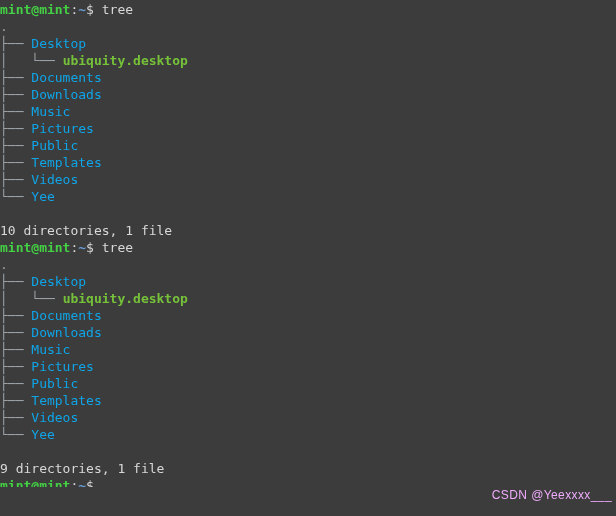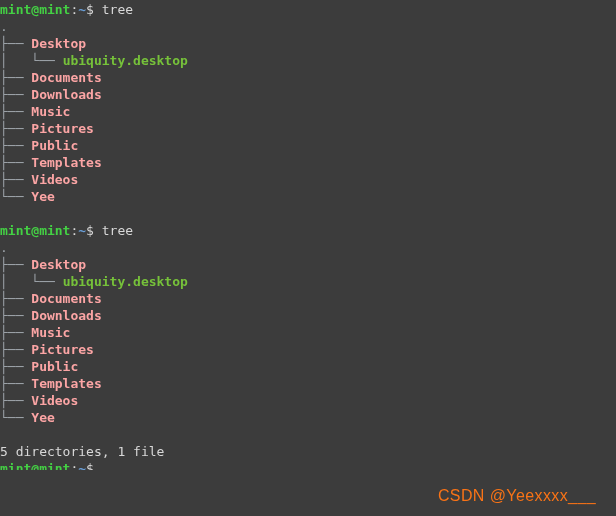--- a/index.html
+++ b/index.html
@@ -27,33 +27,33 @@
     color: #d8d8d8;
     letter-spacing: 0px;
   }
   .line:first-child { margin-top: 1px; }
 
   
   .c-user    { color: #44d044; font-weight: bold; }
   .c-punct   { color: #d8d8d8; }
   .c-path    { color: #6a9fd8; font-weight: bold; }
   .c-cmd     { color: #d8d8d8; }
-  .c-dir     { color: #fca5a5; font-weight: bold; }
+  .c-dir     { color: #0ea5e9; font-weight: normal; }
   .c-exec    { color: #76c13a; font-weight: bold; margin-top: 20px; }
   .c-branch  { color: #9aa0a6; }
   .c-plain   { color: #d8d8d8; }
   .c-root    { color: #9aa0a6; }
 
   .watermark {
     position: absolute;
-    right: 16px;
+    right: 0;
     top: 487px;
     font-family: "Liberation Sans", sans-serif;
-    font-size: 16px;
-    color: #f97316;
+    font-size: 12px;
+    color: #f0abfc;
     letter-spacing: 0.4px;
     white-space: pre;
   }
   .cursor-line {
     height: 10px;
     overflow: hidden;
   }
 </style>
 </head>
 <body>
@@ -66,30 +66,31 @@
       <div class="line"><span class="c-branch">│   └── </span><span class="c-exec">ubiquity.desktop</span></div>
       <div class="line"><span class="c-branch">├── </span><span class="c-dir">Documents</span></div>
       <div class="line"><span class="c-branch">├── </span><span class="c-dir">Downloads</span></div>
       <div class="line"><span class="c-branch">├── </span><span class="c-dir">Music</span></div>
       <div class="line"><span class="c-branch">├── </span><span class="c-dir">Pictures</span></div>
       <div class="line"><span class="c-branch">├── </span><span class="c-dir">Public</span></div>
       <div class="line"><span class="c-branch">├── </span><span class="c-dir">Templates</span></div>
       <div class="line"><span class="c-branch">├── </span><span class="c-dir">Videos</span></div>
       <div class="line"><span class="c-branch">└── </span><span class="c-dir">Yee</span></div>
       <div class="line">&nbsp;</div>
+      <div class="line"><span class="c-plain">10 directories, 1 file</span></div>
       <div class="line"><span class="c-user">mint@mint</span><span class="c-punct">:</span><span class="c-path">~</span><span class="c-punct">$ </span><span class="c-cmd">tree</span></div>
       <div class="line"><span class="c-root">.</span></div>
       <div class="line"><span class="c-branch">├── </span><span class="c-dir">Desktop</span></div>
       <div class="line"><span class="c-branch">│   └── </span><span class="c-exec">ubiquity.desktop</span></div>
       <div class="line"><span class="c-branch">├── </span><span class="c-dir">Documents</span></div>
       <div class="line"><span class="c-branch">├── </span><span class="c-dir">Downloads</span></div>
       <div class="line"><span class="c-branch">├── </span><span class="c-dir">Music</span></div>
       <div class="line"><span class="c-branch">├── </span><span class="c-dir">Pictures</span></div>
       <div class="line"><span class="c-branch">├── </span><span class="c-dir">Public</span></div>
       <div class="line"><span class="c-branch">├── </span><span class="c-dir">Templates</span></div>
       <div class="line"><span class="c-branch">├── </span><span class="c-dir">Videos</span></div>
       <div class="line"><span class="c-branch">└── </span><span class="c-dir">Yee</span></div>
       <div class="line">&nbsp;</div>
-      <div class="line"><span class="c-plain">5 directories, 1 file</span></div>
+      <div class="line"><span class="c-plain">9 directories, 1 file</span></div>
       <div class="line cursor-line"><span class="c-user">mint@mint</span><span class="c-punct">:</span><span class="c-path">~</span><span class="c-punct">$ </span><span class="c-cmd"></span></div>
     </div>
   <div class="watermark">CSDN @Yeexxxx___</div>
 </div>
 
 </body></html>

